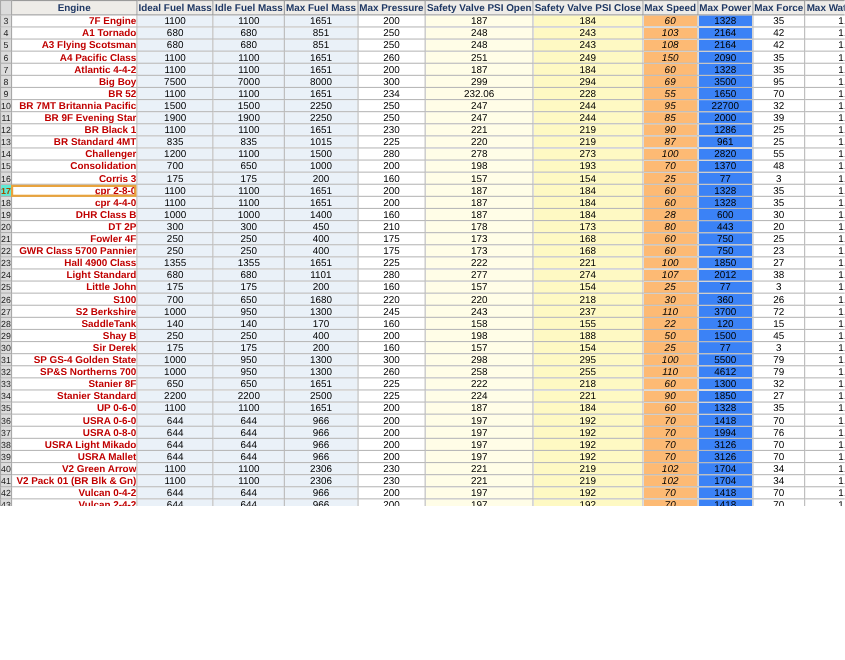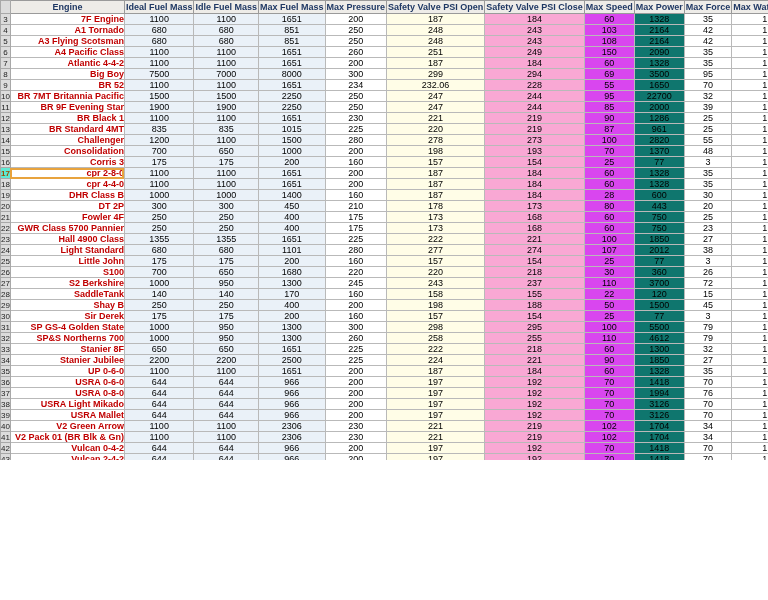--- a/index.html
+++ b/index.html
@@ -10,23 +10,23 @@
   .rownum{width:17px;background:#dcdcdc;color:#222;text-align:center;font-size:8px;border:1px solid #a8a8a8;}
   thead th{background:#eeece8;color:#1f3864;font-weight:bold;text-align:center;font-size:9px;line-height:10px;border:1px solid #9a9a9a;padding:1px 1px;}
   .hdr-corner{background:#dcdcdc;border:1px solid #a8a8a8;}
   td.c{text-align:center;}
   .engine{color:#c00000;font-weight:bold;text-align:right;padding-left:4px;}
   .ideal{background:#eaf1f8;}
   .idle{background:#eaf1f8;}
   .maxfuel{background:#eaf1f8;margin-left:48px;}
   .maxpress{background:#ffffff;}
   .sv-open{background:#fffde7;}
-  .sv-close{background:#f9a8d4;}
-  .maxspeed{background:#d946ef;}
-  .maxpower{background:#0f766e;margin-top:20px;}
+  .sv-close{background:#fef9c3;}
+  .maxspeed{background:#fdba74;font-style:italic;}
+  .maxpower{background:#3b82f6;margin-top:20px;}
   .maxforce{background:#ffffff;}
   .mwh{background:#ffffff;}
   .sel{outline:2px solid #e8a33d;outline-offset:-2px;text-decoration:underline;}
   tr.rowsel .rownum{background:#5eead4;color:#a04a00;font-weight:bold;}
   td.bot-red{border-bottom:2px solid #cc3333;}
 </style>
 </head>
 <body>
 
 <div id="sheet">
@@ -493,21 +493,21 @@
           <td class="c maxpress">225</td>
           <td class="c sv-open">222</td>
           <td class="c sv-close">218</td>
           <td class="c maxspeed">60</td>
           <td class="c maxpower">1300</td>
           <td class="c maxforce">32</td>
           <td class="c mwh">1.25</td>
         </tr>
         <tr>
           <td class="rownum">34</td>
-          <td class="engine">Stanier Jubilee</td>
+          <td class="engine">Stanier Standard</td>
           <td class="c ideal">2200</td>
           <td class="c idle">2200</td>
           <td class="c maxfuel">2500</td>
           <td class="c maxpress">225</td>
           <td class="c sv-open">224</td>
           <td class="c sv-close">221</td>
           <td class="c maxspeed">90</td>
           <td class="c maxpower">1850</td>
           <td class="c maxforce">27</td>
           <td class="c mwh">1.25</td>

